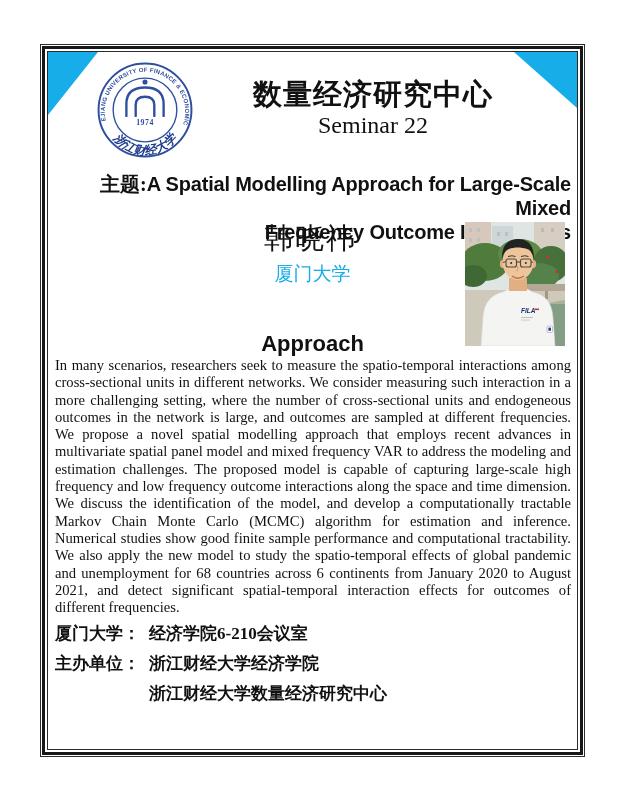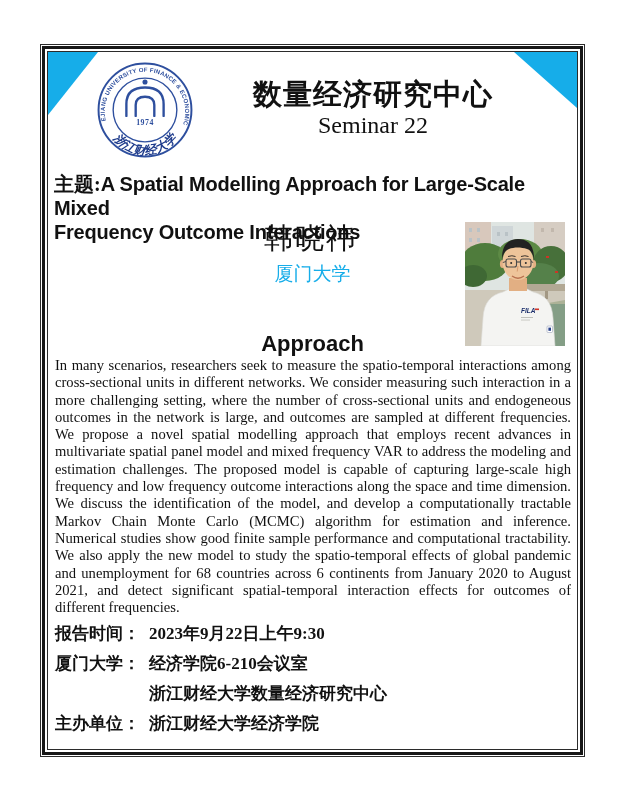--- a/index.html
+++ b/index.html
@@ -23,21 +23,21 @@
   .tri{position:absolute;background:var(--accent);}
   .tri-tl{left:0;top:0;width:50px;height:63px;clip-path:polygon(0 0,100% 0,0 100%);}
   .tri-tr{right:0;top:0;width:63px;height:56px;clip-path:polygon(0 0,100% 0,100% 100%);}
 
   .logo{position:absolute;left:48px;top:9px;width:98px;height:98px;}
 
   .header{position:absolute;left:155px;top:25px;width:340px;text-align:center;}
   .header .title{font-size:29px;font-weight:700;letter-spacing:1px;line-height:34px;}
   .header .seminar{font-size:24px;font-weight:400;line-height:27px;margin-top:1px;}
 
-  .topic{position:absolute;left:6px;right:6px;top:120px;text-align:left;
+  .topic{position:absolute;left:6px;right:6px;top:120px;text-align:right;
          font-weight:700;font-size:20px;line-height:24px;}
   .topic .t-label{font-family:"Liberation Serif",serif;}
   .topic .t-en{font-family:"Liberation Sans",sans-serif;letter-spacing:-0.2px;}
 
   .speaker-name{position:absolute;left:0;right:4px;top:169px;text-align:center;
                 font-size:29px;line-height:34px;letter-spacing:2px;}
   .affiliation{position:absolute;left:0;right:0;top:211px;text-align:center;
                font-size:19px;line-height:22px;color:var(--accent);}
 
   .photo{position:absolute;left:417px;top:170px;width:100px;height:124px;overflow:hidden;}
@@ -155,29 +155,26 @@
             <rect x="82" y="104" width="5.5" height="6.5" rx="1" fill="#ffffff" stroke="#9aa3b8" stroke-width="0.6"></rect>
             <rect x="83.4" y="105.6" width="2.6" height="3.2" fill="#27408b"></rect>
           </g>
         </svg>
 
         <div class="abstract-heading">Approach</div>
         <div class="abstract-text">In many scenarios, researchers seek to measure the spatio-temporal interactions among cross-sectional units in different networks. We consider measuring such interaction in a more challenging setting, where the number of cross-sectional units and endogeneous outcomes in the network is large, and outcomes are sampled at different frequencies. We propose a novel spatial modelling approach that employs recent advances in multivariate spatial panel model and mixed frequency VAR to address the modeling and estimation challenges. The proposed model is capable of capturing large-scale high frequency and low frequency outcome interactions along the space and time dimension. We discuss the identification of the model, and develop a computationally tractable Markov Chain Monte Carlo (MCMC) algorithm for estimation and inference. Numerical studies show good finite sample performance and computational tractability. We also apply the new model to study the spatio-temporal effects of global pandemic and unemployment for 68 countries across 6 continents from January 2020 to August 2021, and detect significant spatial-temporal interaction effects for outcomes of different frequencies.</div>
 
         <div class="details">
           <div class="detail-row">
-            <span class="detail-label">报告时间：</span><span class="detail-value">2023年9月22日上午9:30</span>
-          </div>
-          <div class="detail-row">
             <span class="detail-label">厦门大学：</span><span class="detail-value">经济学院6-210会议室</span>
           </div>
           <div class="detail-row">
-            <span class="detail-label"></span><span class="detail-value">浙江财经大学数量经济研究中心</span>
+            <span class="detail-label">主办单位：</span><span class="detail-value">浙江财经大学经济学院</span>
           </div>
           <div class="detail-row">
-            <span class="detail-label">主办单位：</span><span class="detail-value">浙江财经大学经济学院</span>
+            <span class="detail-label"></span><span class="detail-value">浙江财经大学数量经济研究中心</span>
           </div>
         </div>
 
       </div>
     </div>
   </div>
 </div>
 
 </body></html>

